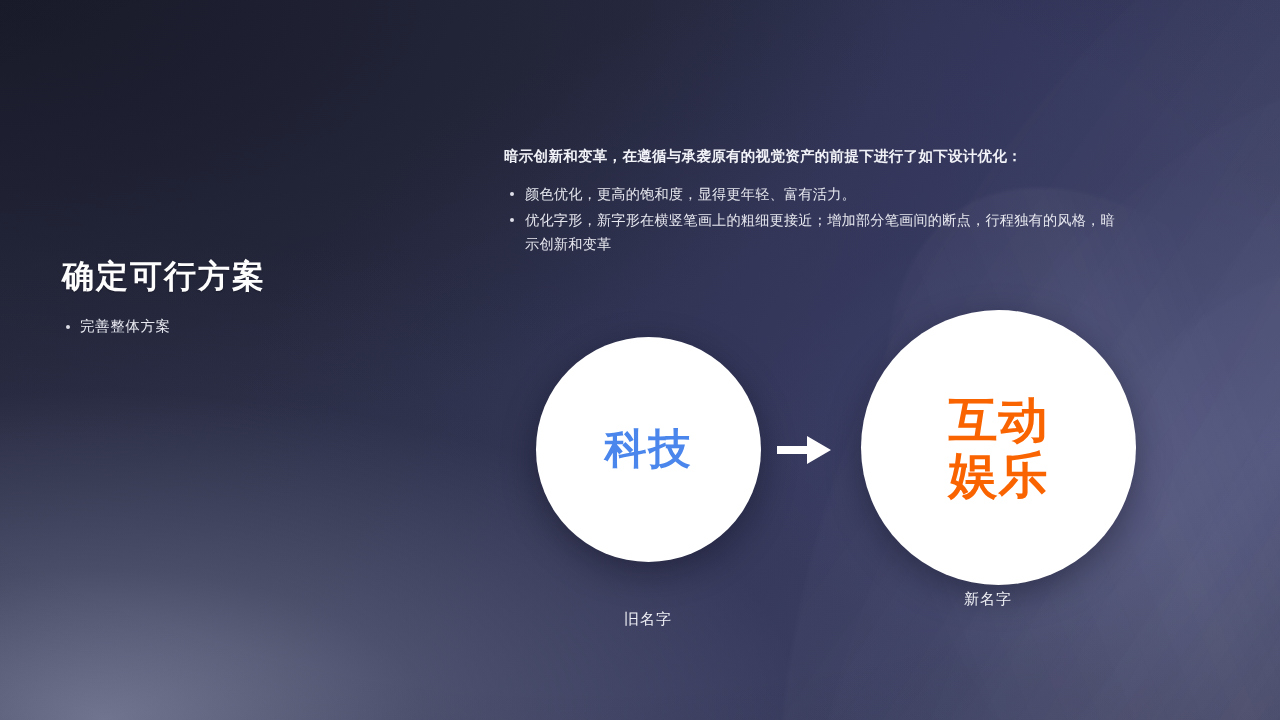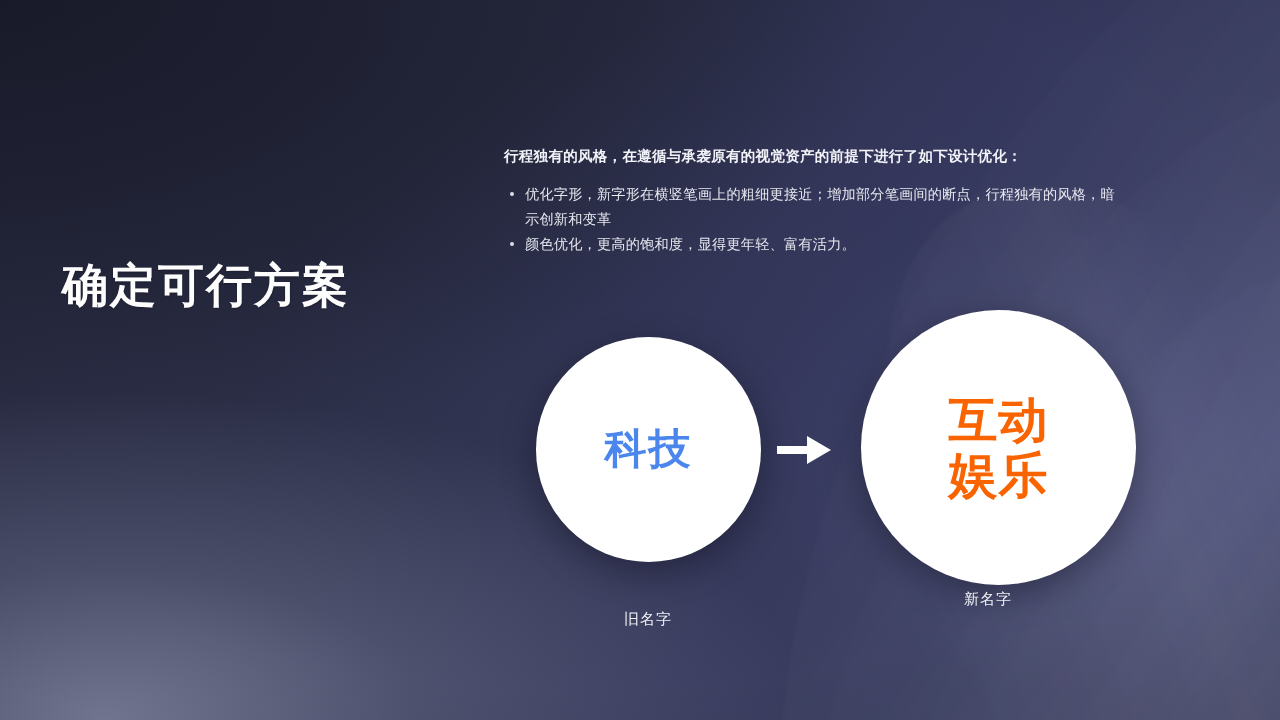--- a/index.html
+++ b/index.html
@@ -64,21 +64,21 @@
   }
 
   
   #title-block {
     position: absolute;
     left: 62px;
     top: 258px;
     width: 400px;
   }
   #page-title {
-    font-size: 46px;
+    font-size: 32px;
     font-weight: bold;
     color: #fdfdfe;
     letter-spacing: 2px;
     line-height: 1.18;
     margin: 0;
     text-shadow: 0 1px 2px rgba(0,0,0,0.25);
   }
   #title-sub-list {
     margin: 20px 0 0 0;
     padding: 0;
@@ -211,27 +211,30 @@
 <div id="slide">
 
   <div class="swoosh swoosh-1"></div>
   <div class="swoosh swoosh-2"></div>
   <div class="swoosh swoosh-3"></div>
   <div class="swoosh swoosh-4"></div>
   <div class="vignette"></div>
 
   <div id="title-block">
     <h1 id="page-title">确定可行方案</h1>
+    <ul id="title-sub-list">
+      <li>完善整体方案</li>
+    </ul>
   </div>
 
   <div id="copy-block">
-    <p id="copy-lead">行程独有的风格，在遵循与承袭原有的视觉资产的前提下进行了如下设计优化：</p>
+    <p id="copy-lead">暗示创新和变革，在遵循与承袭原有的视觉资产的前提下进行了如下设计优化：</p>
     <ul id="copy-list">
+      <li>颜色优化，更高的饱和度，显得更年轻、富有活力。</li>
       <li>优化字形，新字形在横竖笔画上的粗细更接近；增加部分笔画间的断点，行程独有的风格，暗示创新和变革</li>
-      <li>颜色优化，更高的饱和度，显得更年轻、富有活力。</li>
     </ul>
   </div>
 
   <div id="diagram">
 
     <div id="old-circle" class="brand-circle">
       <span id="old-name-text">科技</span>
     </div>
 
     <svg id="flow-arrow" viewBox="0 0 60 36">

